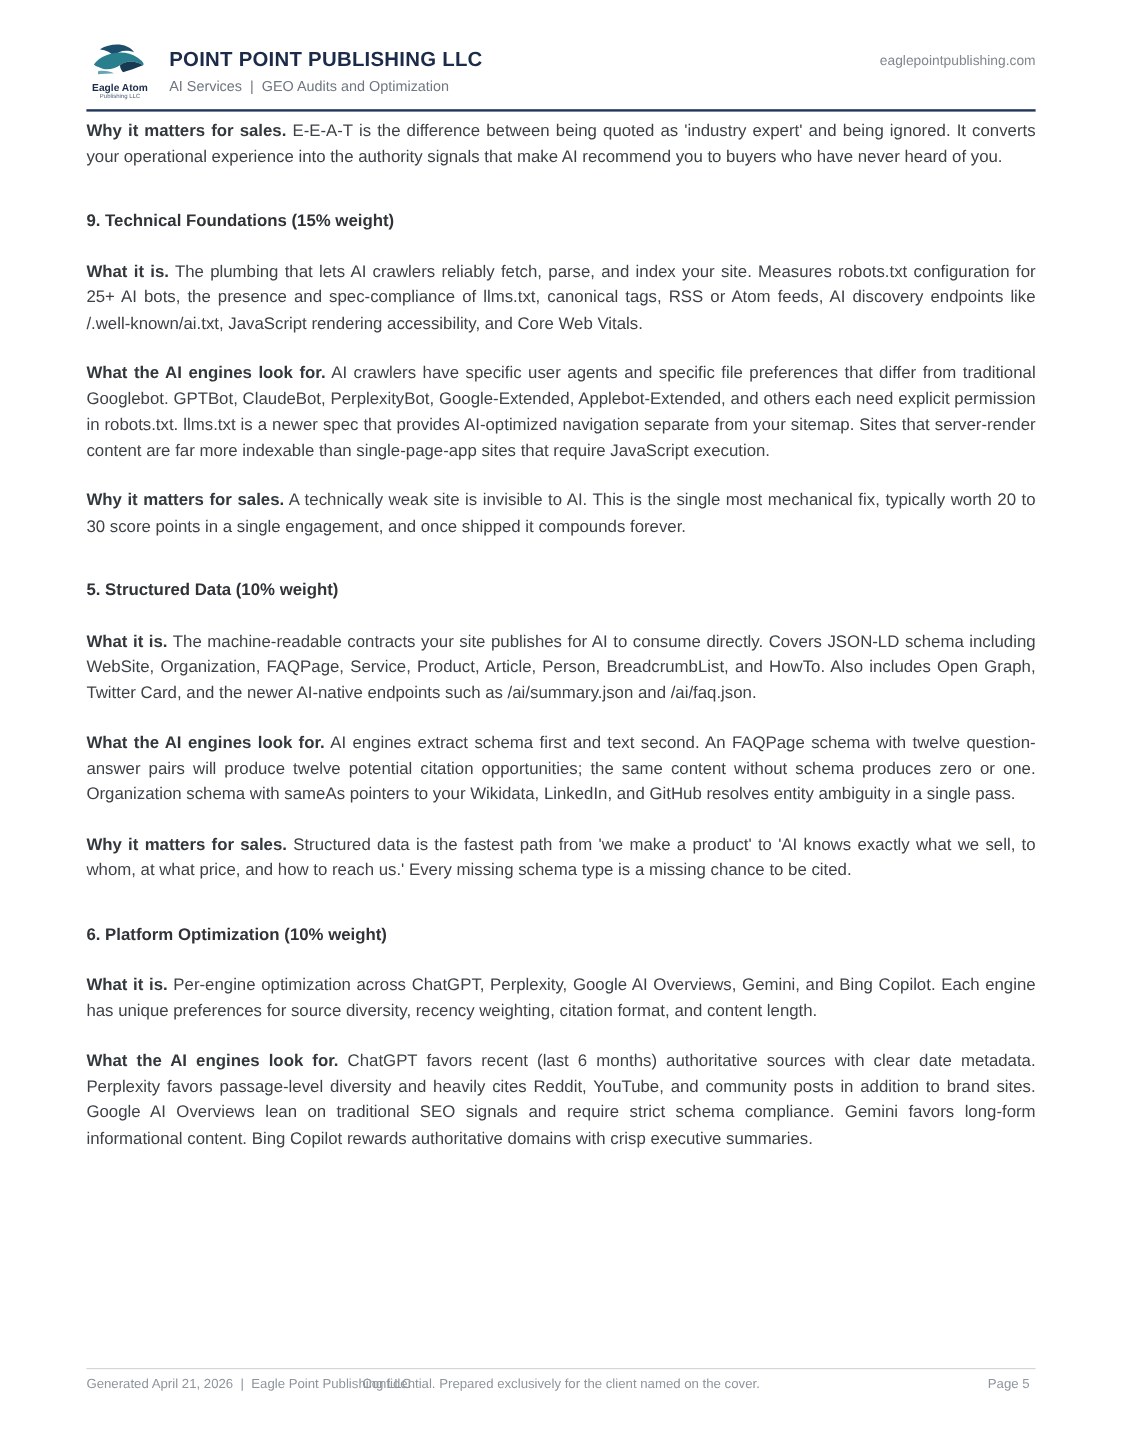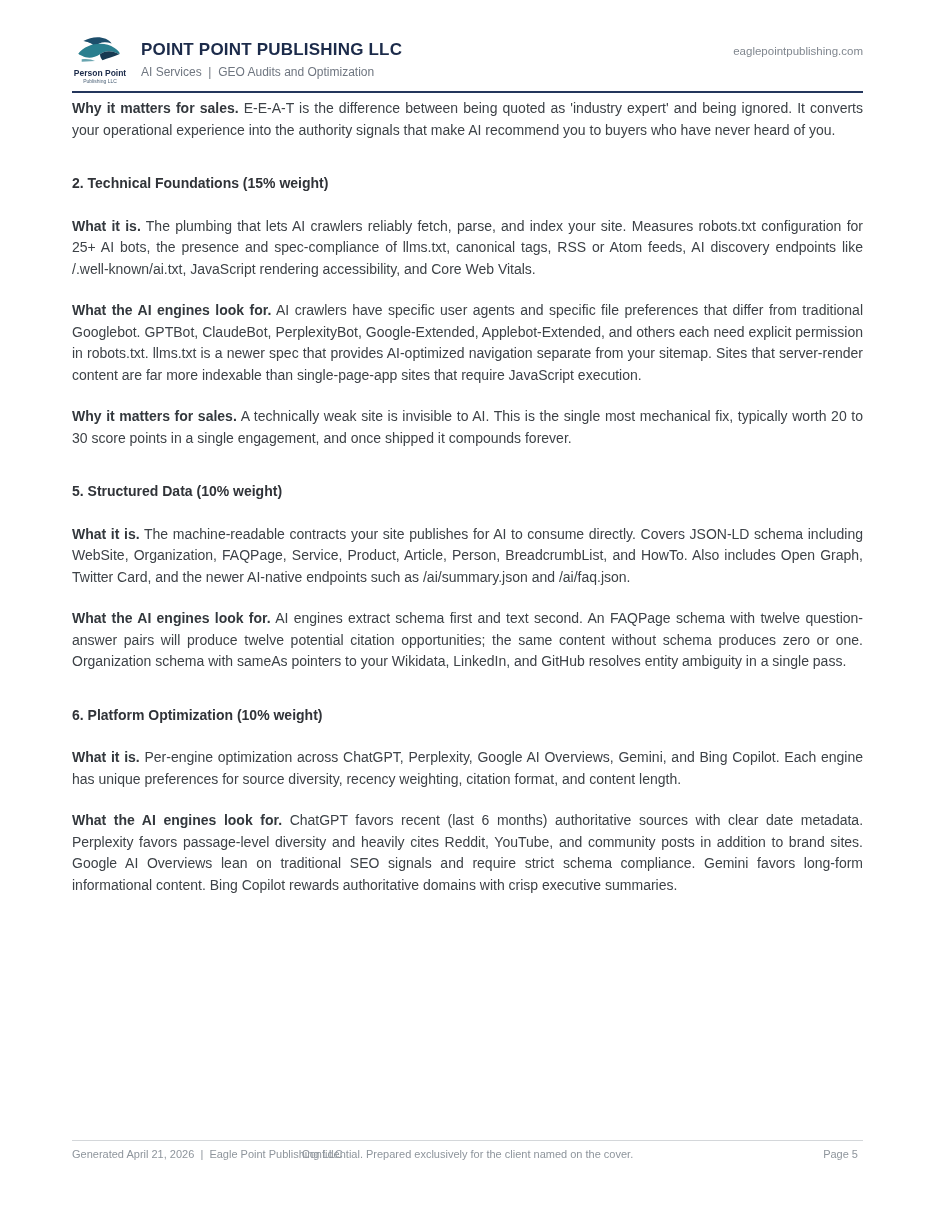--- a/index.html
+++ b/index.html
@@ -132,53 +132,54 @@
     <div class="header-inner">
       <div class="logo-block">
         <span>
           <svg width="50" height="34" viewBox="0 0 60 40" aria-hidden="true">
             <path d="M10 8 C22 1 38 2 44 11 C35 8 28 10 24 15 C20 10 14 9 10 8 Z" fill="#1d4e6b"></path>
             <path d="M4 23 C14 10 36 8 47 16 C52 19 55 23 53 24 C45 19 36 19 30 24 C23 29 14 29 9 26 C6 25 4 24 4 23 Z" fill="#2a7f8f"></path>
             <path d="M30 24 C36 19 45 19 53 24 C46 27 39 29 33 31 C31 29 30 26 30 24 Z" fill="#173a52"></path>
             <path d="M8 30 C14 29 20 30 24 32 L8 33 Z" fill="#2a7f8f" opacity="0.7"></path>
           </svg>
         </span>
-        <div class="logo-title">Person Point</div>
+        <div class="logo-title">Eagle Atom</div>
         <div class="logo-sub">Publishing LLC</div>
       </div>
       <div class="title-block">
         <div class="company-name">POINT POINT PUBLISHING LLC</div>
         <div class="company-tagline">AI Services &nbsp;|&nbsp; GEO Audits and Optimization</div>
       </div>
       <div class="contact-block">
         <div>eaglepointpublishing.com</div>
       </div>
     </div>
     <div class="header-rule"></div>
   </div>
 
   <div class="doc-body">
 
 
     <p class="para"><span class="lead">Why it matters for sales.</span> <span>E-E-A-T is the difference between being quoted as 'industry expert' and being ignored. It converts your operational experience into the authority signals that make AI recommend you to buyers who have never heard of you.</span></p>
 
-    <h2 class="section-heading">2. Technical Foundations (15% weight)</h2>
+    <h2 class="section-heading">9. Technical Foundations (15% weight)</h2>
 
     <p class="para"><span class="lead">What it is.</span> <span>The plumbing that lets AI crawlers reliably fetch, parse, and index your site. Measures robots.txt configuration for 25+ AI bots, the presence and spec-compliance of llms.txt, canonical tags, RSS or Atom feeds, AI discovery endpoints like /.well-known/ai.txt, JavaScript rendering accessibility, and Core Web Vitals.</span></p>
 
     <p class="para"><span class="lead">What the AI engines look for.</span> <span>AI crawlers have specific user agents and specific file preferences that differ from traditional Googlebot. GPTBot, ClaudeBot, PerplexityBot, Google-Extended, Applebot-Extended, and others each need explicit permission in robots.txt. llms.txt is a newer spec that provides AI-optimized navigation separate from your sitemap. Sites that server-render content are far more indexable than single-page-app sites that require JavaScript execution.</span></p>
 
     <p class="para"><span class="lead">Why it matters for sales.</span> <span>A technically weak site is invisible to AI. This is the single most mechanical fix, typically worth 20 to 30 score points in a single engagement, and once shipped it compounds forever.</span></p>
 
     <h2 class="section-heading">5. Structured Data (10% weight)</h2>
 
     <p class="para"><span class="lead">What it is.</span> <span>The machine-readable contracts your site publishes for AI to consume directly. Covers JSON-LD schema including WebSite, Organization, FAQPage, Service, Product, Article, Person, BreadcrumbList, and HowTo. Also includes Open Graph, Twitter Card, and the newer AI-native endpoints such as /ai/summary.json and /ai/faq.json.</span></p>
 
     <p class="para"><span class="lead">What the AI engines look for.</span> <span>AI engines extract schema first and text second. An FAQPage schema with twelve question-answer pairs will produce twelve potential citation opportunities; the same content without schema produces zero or one. Organization schema with sameAs pointers to your Wikidata, LinkedIn, and GitHub resolves entity ambiguity in a single pass.</span></p>
 
+    <p class="para"><span class="lead">Why it matters for sales.</span> <span>Structured data is the fastest path from 'we make a product' to 'AI knows exactly what we sell, to whom, at what price, and how to reach us.' Every missing schema type is a missing chance to be cited.</span></p>
 
     <h2 class="section-heading">6. Platform Optimization (10% weight)</h2>
 
     <p class="para"><span class="lead">What it is.</span> <span>Per-engine optimization across ChatGPT, Perplexity, Google AI Overviews, Gemini, and Bing Copilot. Each engine has unique preferences for source diversity, recency weighting, citation format, and content length.</span></p>
 
     <p class="para"><span class="lead">What the AI engines look for.</span> <span>ChatGPT favors recent (last 6 months) authoritative sources with clear date metadata. Perplexity favors passage-level diversity and heavily cites Reddit, YouTube, and community posts in addition to brand sites. Google AI Overviews lean on traditional SEO signals and require strict schema compliance. Gemini favors long-form informational content. Bing Copilot rewards authoritative domains with crisp executive summaries.</span></p>
 
   </div>
 
   <div class="footer">

